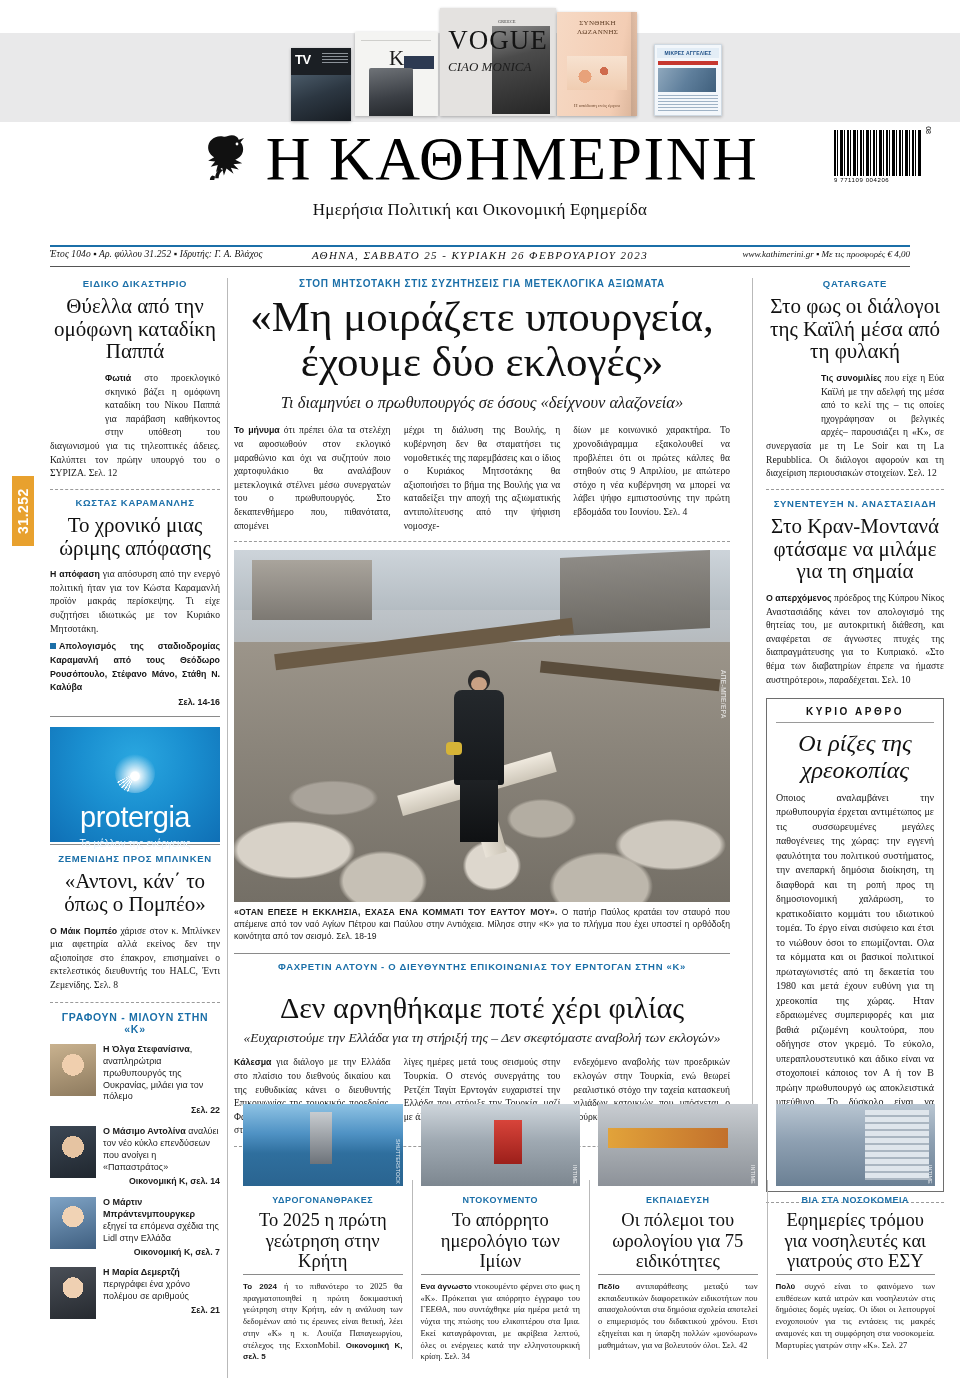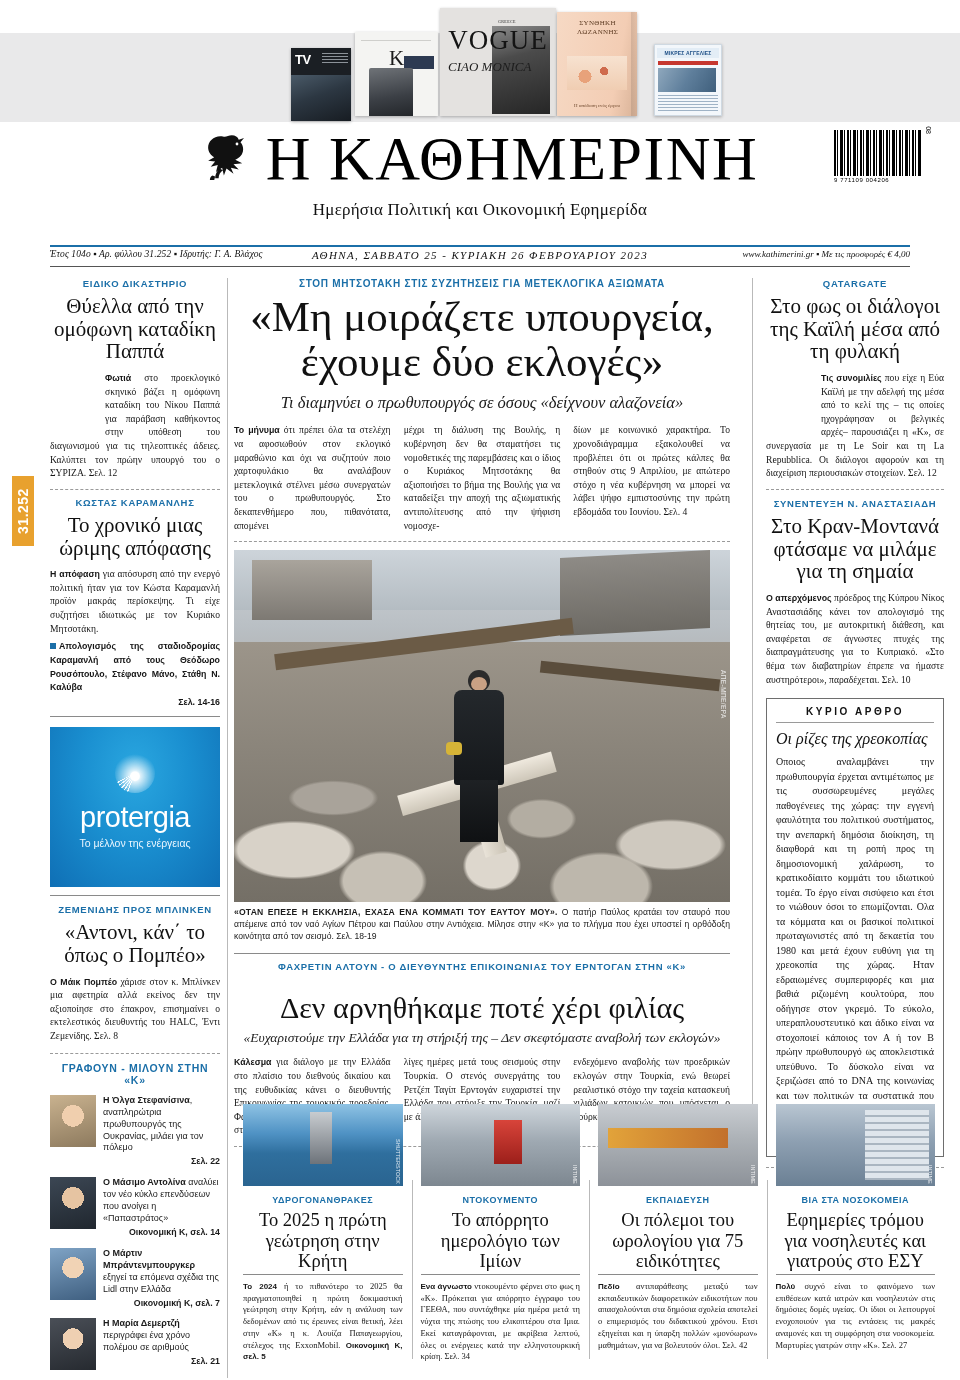--- a/index.html
+++ b/index.html
@@ -137,21 +137,21 @@
   .thumb { width:48px; height:52px; background:#6f7b86; }
   .face-a { background: radial-gradient(circle at 50% 38%, #c49a7e 0 24%, transparent 24%),
                        linear-gradient(170deg,#3b6b70 0%, #2d5157 55%, #1f3a3f 100%); }
   .face-b { background: radial-gradient(circle at 50% 40%, #e3c19f 0 26%, transparent 26%),
                        linear-gradient(170deg,#5d7fa2 0%, #3e5d7c 60%, #2b4359 100%); }
   .sq { display:inline-block; width:6px; height:6px; background:#1b6fa8; margin-right:3px; }
   .pageref { display:block; text-align:right; font-family:"Liberation Sans",sans-serif;
       font-size:8.8px; font-weight:bold; margin-top:2px; }
 
   
-  .ad { position:relative; width:170px; height:160px; margin:10px 0 8px;
+  .ad { position:relative; width:170px; height:115px; margin:10px 0 2px;
         background: radial-gradient(ellipse at 50% 28%, #2aa7e0 0%, #1a8fd0 45%, #0f6fb5 100%); }
   .ad .burst { position:absolute; left:50%; top:26px; transform:translateX(-50%);
       width:40px; height:40px; border-radius:50%;
       background: radial-gradient(circle at 50% 58%, #ffffff 0 14%, rgba(255,255,255,.85) 18%, rgba(255,255,255,.15) 62%, rgba(255,255,255,0) 72%),
                   conic-gradient(from 200deg, rgba(255,255,255,.9) 0 4deg, rgba(255,255,255,0) 4deg 10deg,
                                  rgba(255,255,255,.9) 10deg 14deg, rgba(255,255,255,0) 14deg 20deg,
                                  rgba(255,255,255,.9) 20deg 24deg, rgba(255,255,255,0) 24deg 30deg,
                                  rgba(255,255,255,.9) 30deg 34deg, rgba(255,255,255,0) 34deg 40deg,
                                  rgba(255,255,255,.9) 40deg 44deg, rgba(255,255,255,0) 44deg 180deg,
                                  rgba(255,255,255,0) 180deg 360deg); }
@@ -228,22 +228,22 @@
   
   .mid-hl { font-size:30px; margin:20px 0 0; }
   .mid-sub { font-family:"Liberation Serif",serif; font-style:italic; font-size:13.5px;
       text-align:center; color:#1a1a1a; margin:6px 0 9px; }
 
   
   .edbox { border:1px solid #6e6e6e; padding:7px 9px 9px; margin-top:12px; }
   .edbox .ed-kick { font-family:"Liberation Sans",sans-serif; font-weight:bold; font-size:10px;
       letter-spacing:2.6px; text-align:center; color:#111; }
   .edbox .ed-rule { border-top:1px solid #9a9a9a; margin:5px 0 7px; }
-  .edbox .ed-title { font-family:"Liberation Serif",serif; font-style:italic; font-size:16px;
-      line-height:1.12; color:#111; margin-bottom:7px; }
+  .edbox .ed-title { font-family:"Liberation Serif",serif; font-style:italic; font-size:24px;
+      text-align:center; line-height:1.12; color:#111; margin-bottom:7px; }
   .edbox .ed-body { font-family:"Liberation Serif",serif; font-size:10px; line-height:1.45;
       text-align:justify; color:#131313; }
 
   
   .bottom { position:absolute; left:234px; top:1104px; width:710px; }
   .b-grid { display:grid; grid-template-columns: repeat(4, 1fr); gap:0; }
   .b-cell { padding:0 9px; position:relative; }
   .b-cell + .b-cell::before { content:""; position:absolute; left:0; top:76px; bottom:4px; width:1px; background:#b9b9b9; }
   .b-img { width:100%; height:82px; position:relative; overflow:hidden; }
   .bi1 { background: linear-gradient(180deg,#8fc3e4 0%, #4f92c4 36%, #2f6f9e 60%, #2a6490 100%); }

